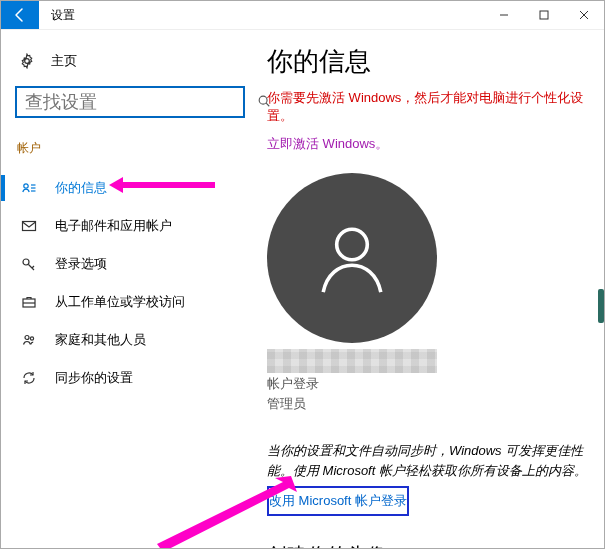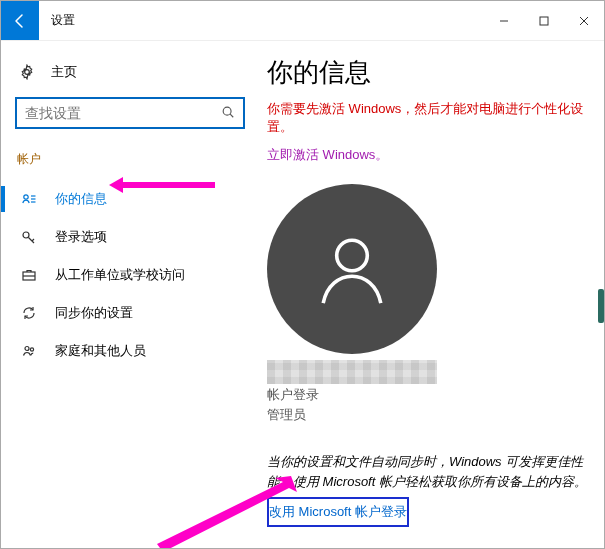--- a/index.html
+++ b/index.html
@@ -9,21 +9,21 @@
     color: #000;
     background: #fff;
     width: 605px;
     height: 549px;
     position: relative;
     overflow: hidden;
     border: 1px solid #aaa;
   }
   
   .titlebar {
-    height: 40px;
+    height: 29px;
     display: flex;
     align-items: stretch;
     border-bottom: 1px solid #eee;
   }
   .back-btn {
     width: 38px;
     background: #0078d7;
     color: #fff;
     display: flex;
     align-items: center;
@@ -69,21 +69,21 @@
     height: 32px;
     display: flex;
     align-items: center;
     padding: 0 8px;
     margin-bottom: 22px;
   }
   .search-box input {
     border: none;
     outline: none;
     flex: 1;
-    font-size: 14px;
+    font-size: 18px;
     font-family: inherit;
     color: #666;
     background: transparent;
   }
   .search-box .sicon { color: #555; }
   .section-header {
     font-size: 12px;
     color: #a16207;
     margin: 4px 0 12px 2px;
   }
@@ -247,20 +247,29 @@
             <circle cx="5" cy="6" r="2.2" fill="none" stroke="currentColor" stroke-width="1.2"></circle>
             <path d="M1.8 12c.6-1.8 2-2.8 3.2-2.8s2.6 1 3.2 2.8" fill="none" stroke="currentColor" stroke-width="1.2"></path>
             <line x1="10" y1="5" x2="14.5" y2="5" stroke="currentColor" stroke-width="1.2"></line>
             <line x1="10" y1="8" x2="14.5" y2="8" stroke="currentColor" stroke-width="1.2"></line>
             <line x1="10" y1="11" x2="14.5" y2="11" stroke="currentColor" stroke-width="1.2"></line>
           </svg>
       </span>
       <span>你的信息</span>
     </div>
 
+    <div class="nav-item">
+      <span class="icon">
+        <svg viewBox="0 0 16 16" width="16" height="16">
+            <rect x="1.5" y="3.5" width="13" height="9" fill="none" stroke="#333" stroke-width="1.2"></rect>
+            <path d="M1.5 4 8 9l6.5-5" fill="none" stroke="#333" stroke-width="1.2"></path>
+          </svg>
+      </span>
+      <span>电子邮件和应用帐户</span>
+    </div>
 
     <div class="nav-item">
       <span class="icon">
         <svg viewBox="0 0 16 16" width="16" height="16">
             <circle cx="5" cy="6" r="3" fill="none" stroke="#333" stroke-width="1.2"></circle>
             <path d="M7.5 8.5 13 14M11 12l2-2" fill="none" stroke="#333" stroke-width="1.2"></path>
           </svg>
       </span>
       <span>登录选项</span>
     </div>
@@ -272,36 +281,36 @@
             <path d="M6 5V3.5h4V5" fill="none" stroke="#333" stroke-width="1.2"></path>
             <line x1="2" y1="9" x2="14" y2="9" stroke="#333" stroke-width="1.2"></line>
           </svg>
       </span>
       <span>从工作单位或学校访问</span>
     </div>
 
     <div class="nav-item">
       <span class="icon">
         <svg viewBox="0 0 16 16" width="16" height="16">
-            <path d="M3 8a5 5 0 0 1 9-3M13 8a5 5 0 0 1-9 3" fill="none" stroke="#333" stroke-width="1.2"></path>
-            <path d="M12 2v3h-3M4 14v-3h3" fill="none" stroke="#333" stroke-width="1.2"></path>
-          </svg>
-      </span>
-      <span>同步你的设置</span>
-    </div>
-
-    <div class="nav-item">
-      <span class="icon">
-        <svg viewBox="0 0 16 16" width="16" height="16">
             <circle cx="6" cy="5.5" r="2" fill="none" stroke="#333" stroke-width="1.2"></circle>
             <circle cx="11" cy="6.5" r="1.6" fill="none" stroke="#333" stroke-width="1.2"></circle>
             <path d="M2.5 12.5c.5-2 2-3 3.5-3s3 1 3.5 3M9.8 12.5c.3-1.5 1.3-2.3 2.4-2.3" fill="none" stroke="#333" stroke-width="1.2"></path>
           </svg>
       </span>
       <span>家庭和其他人员</span>
+    </div>
+
+    <div class="nav-item">
+      <span class="icon">
+        <svg viewBox="0 0 16 16" width="16" height="16">
+            <path d="M3 8a5 5 0 0 1 9-3M13 8a5 5 0 0 1-9 3" fill="none" stroke="#333" stroke-width="1.2"></path>
+            <path d="M12 2v3h-3M4 14v-3h3" fill="none" stroke="#333" stroke-width="1.2"></path>
+          </svg>
+      </span>
+      <span>同步你的设置</span>
     </div>
   </div>
 
   <div class="main">
     <div class="page-title">你的信息</div>
     <div class="activation-warning">你需要先激活 Windows，然后才能对电脑进行个性化设置。</div>
     <a class="link">立即激活 Windows。</a>
 
     <div class="avatar-wrap">
       <div class="avatar">

